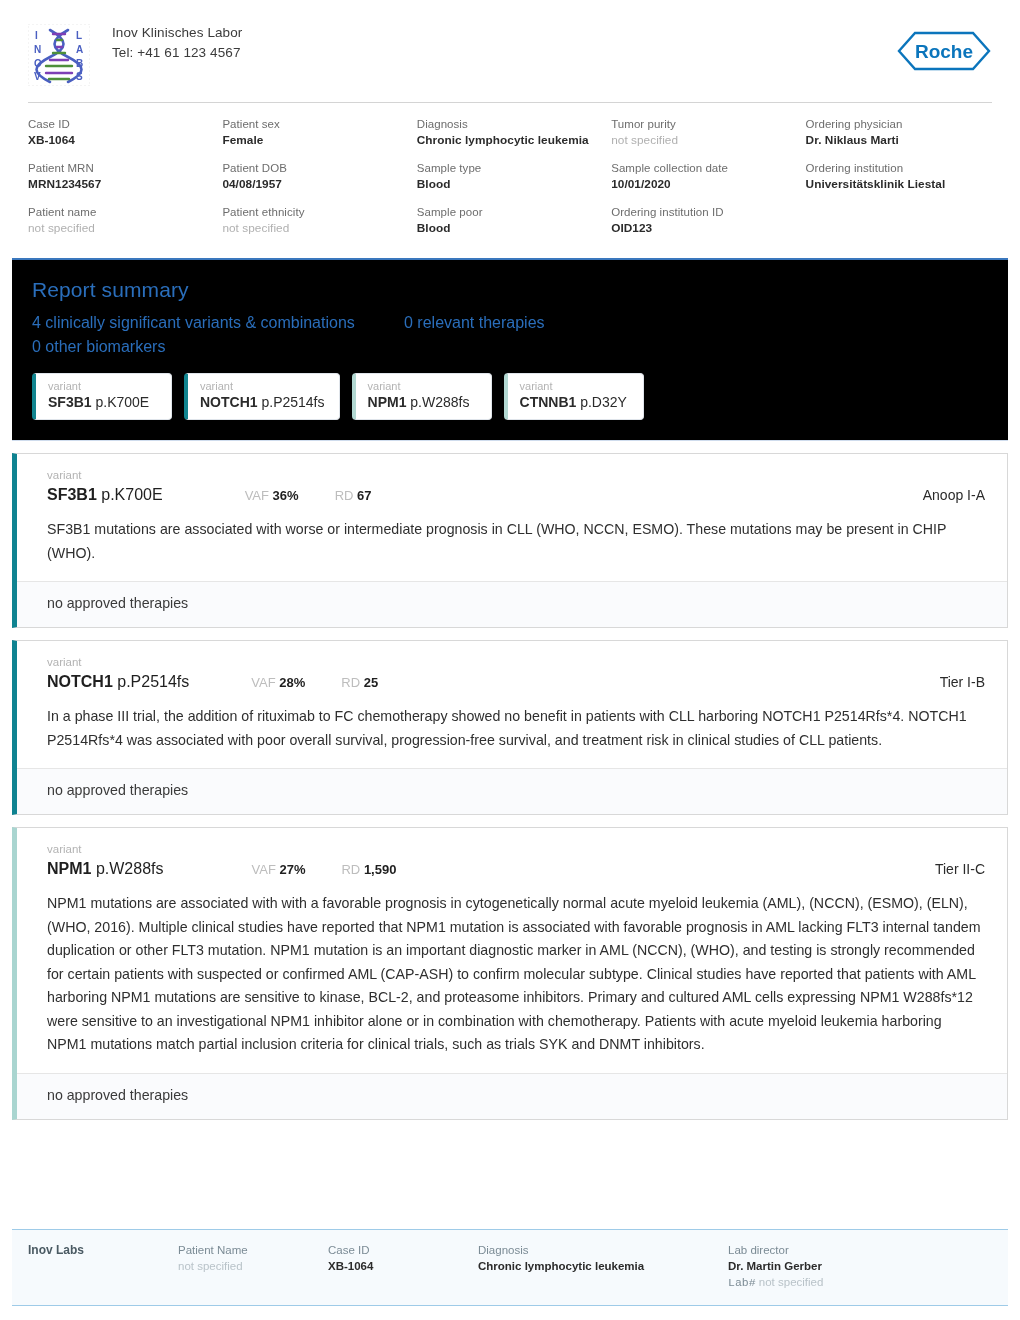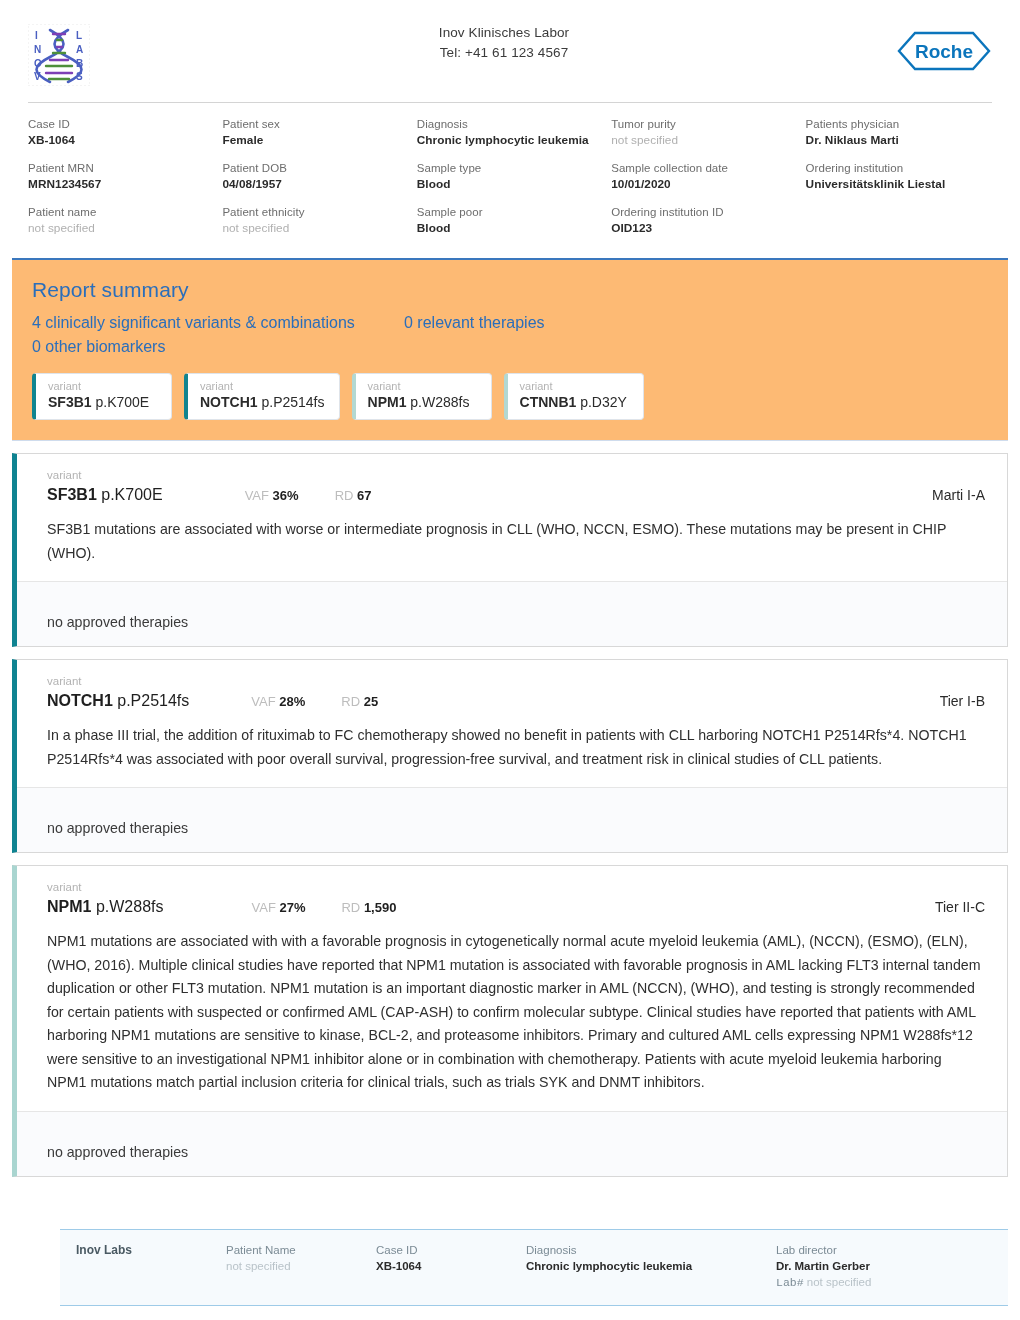--- a/index.html
+++ b/index.html
@@ -12,21 +12,21 @@
   }
   .page { position: relative; width: 1020px; height: 1320px; overflow: hidden; }
 
   
   .header {
     display: flex; align-items: flex-start;
     padding: 22px 28px 16px 28px;
   }
   .logo-block { width: 62px; flex: 0 0 62px; padding-top: 2px; }
   .logo-svg { display: block; }
-  .lab-info { margin-left: 22px; flex: 1; padding-top: 1px; text-align: center; }
+  .lab-info { margin-left: 22px; flex: 1; padding-top: 1px; }
   .lab-info div {
     font-size: 13.5px; line-height: 20px; color: #3b3b3b;
     letter-spacing: .1px;
   }
   .roche-wrap { flex: 0 0 auto; padding-top: 8px; }
 
   .hr-main { height: 1px; background: #d4d4d4; margin: 0 28px; }
 
   
   .meta {
@@ -42,21 +42,21 @@
   }
   .meta-value {
     font-size: 11.8px; font-weight: bold; color: #2b2b2b; line-height: 16px;
     white-space: nowrap; letter-spacing: .05px;
   }
   .meta-value.unspecified { font-weight: normal; color: #b0b0b0; }
 
   
   .summary {
     margin: 10px 12px 0 12px;
-    background: #fdba74;
+    background: #000000;
     border-top: 2px solid #3a77bd;
     border-bottom: 1px solid #cfdced;
     padding: 16px 20px 20px 20px;
   }
   .summary-title {
     font-size: 21px; color: #2a6ebb; font-weight: normal;
     line-height: 28px; margin-bottom: 7px; letter-spacing: .1px;
   }
   .summary-stats { color: #2a6ebb; font-size: 16px; line-height: 24px; }
   .summary-stats .s1 { display: inline-block; min-width: 372px; }
@@ -96,29 +96,28 @@
   .m-vaf { margin-left: 82px; }
   .m-rd { margin-left: 36px; }
   .tier { margin-left: auto; font-size: 14px; color: #2b2b2b; white-space: nowrap; }
   .card-text {
     font-size: 14.2px; line-height: 23.5px; color: #2f2f2f;
     margin-top: 11px; letter-spacing: .01px;
   }
   .card-foot {
     border-top: 1px solid #e6e6e6;
     background: #fafbfd;
-    padding: 30px 22px 14px 30px;
+    padding: 11px 22px 14px 30px;
     font-size: 14.2px; color: #3a3a3a; line-height: 20px;
   }
 
   
   .footer-wrap {
     position: absolute; left: 0; right: 0; bottom: 0;
     padding: 0 12px 14px 12px;
-    margin-left: 48px;
   }
   .footer {
     background: #f6fafd;
     border-top: 1px solid #9ecbe8;
     border-bottom: 1px solid #9ecbe8;
     padding: 12px 16px 14px 16px;
     display: grid;
     grid-template-columns: 150px 150px 150px 250px 160px 190px 1fr;
     align-items: start;
   }
@@ -192,21 +191,21 @@
     </div>
     <div class="meta-cell">
       <div class="meta-label">Diagnosis</div>
       <div class="meta-value">Chronic lymphocytic leukemia</div>
     </div>
     <div class="meta-cell">
       <div class="meta-label">Tumor purity</div>
       <div class="meta-value unspecified">not specified</div>
     </div>
     <div class="meta-cell">
-      <div class="meta-label">Patients physician</div>
+      <div class="meta-label">Ordering physician</div>
       <div class="meta-value">Dr. Niklaus Marti</div>
     </div>
 
     <div class="meta-cell">
       <div class="meta-label">Patient MRN</div>
       <div class="meta-value">MRN1234567</div>
     </div>
     <div class="meta-cell">
       <div class="meta-label">Patient DOB</div>
       <div class="meta-value">04/08/1957</div>
@@ -273,21 +272,21 @@
 
   <div class="cards">
 
     <div class="card" style="border-left-color:#0f8391">
       <div class="card-body">
         <div class="card-kind">variant</div>
         <div class="card-head">
           <span class="gene-line"><b>SF3B1</b> <span>p.K700E</span></span>
           <span class="metric m-vaf"><span class="m-label">VAF</span> <span class="m-val">36%</span></span>
           <span class="metric m-rd"><span class="m-label">RD</span> <span class="m-val">67</span></span>
-          <span class="tier">Marti I-A</span>
+          <span class="tier">Anoop I-A</span>
         </div>
         <div class="card-text">SF3B1 mutations are associated with worse or intermediate prognosis in CLL (WHO, NCCN, ESMO). These mutations may be present in CHIP (WHO).</div>
       </div>
       <div class="card-foot">no approved therapies</div>
     </div>
 
     <div class="card" style="border-left-color:#0f8391">
       <div class="card-body">
         <div class="card-kind">variant</div>
         <div class="card-head">

